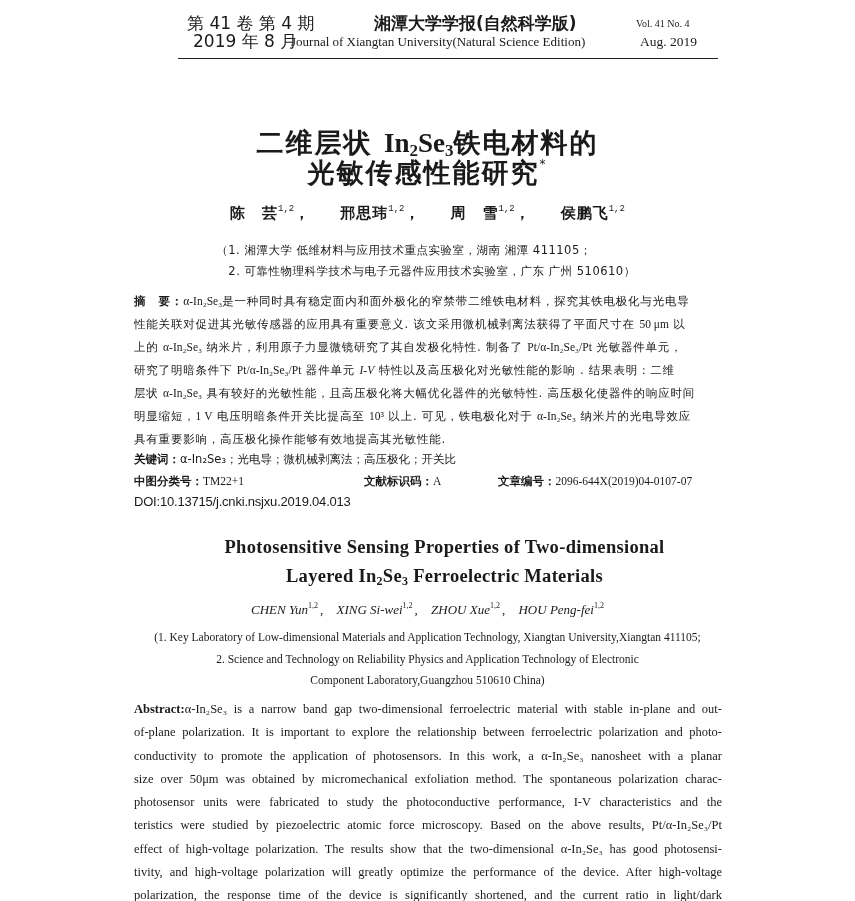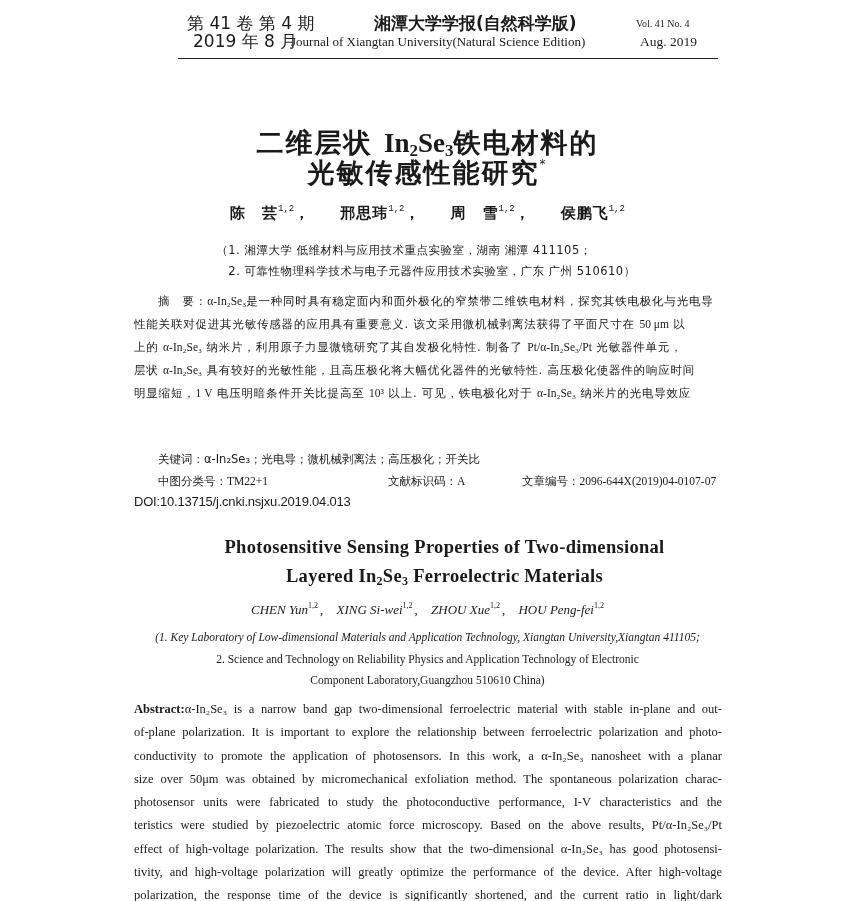--- a/index.html
+++ b/index.html
@@ -23,21 +23,21 @@
   .title-cn sup { font-size: 12px; font-weight: normal; vertical-align: 14px; line-height: 0; }
 
   .authors-cn { font-size: 15px; font-weight: bold; left: 0; width: 855px; text-align: center; letter-spacing: 1px; }
   .authors-cn sup { font-size: 9px; font-weight: normal; vertical-align: 7px; line-height: 0; letter-spacing: 0; }
 
   .aff-cn { font-size: 11.5px; width: 772px; left: 0; text-align: center; letter-spacing: 0.5px; margin-left: 18px; }
 
   
   .abs-cn { font-size: 11.5px; left: 134px; width: 590px; line-height: 23px; text-align: justify; letter-spacing: 0.8px; }
   .abs-cn .line { display: block; white-space: nowrap; }
-  .lbl { font-weight: normal; margin-left: 24px; }
+  .lbl { font-weight: bold; }
   .m { font-family: "Liberation Serif", serif; letter-spacing: 0; }
 
   .meta { font-size: 11.5px; }
   .meta .v { font-family: "Liberation Serif", serif; }
   .doi { font-family: "Liberation Sans", sans-serif; font-size: 13px; letter-spacing: -0.2px; }
 
   
   .title-en { font-family: "Liberation Serif", serif; font-weight: bold; font-size: 18.5px; width: 855px; left: 0; text-align: center; letter-spacing: 0.3px; margin-left: 17px; }
   .title-en sub { font-size: 12px; vertical-align: -3px; line-height: 0; }
   .authors-en { font-family: "Liberation Serif", serif; font-style: italic; font-size: 13px; width: 855px; left: 0; text-align: center; }
@@ -75,22 +75,24 @@
   <span><span>侯鹏飞</span><sup>1,2</sup></span>
 </div>
 
 <div class="abs aff-cn cjk" style="top:243px;">（1. 湘潭大学 低维材料与应用技术重点实验室，湖南 湘潭 411105；</div>
 <div class="abs aff-cn cjk" style="top:264px;padding-left:28px;">2. 可靠性物理科学技术与电子元器件应用技术实验室，广东 广州 510610）</div>
 
 <div class="abs abs-cn cjk" style="top:290px;">
   <span class="line"><span class="lbl">摘　要：</span><span class="m">α-In₂Se₃</span><span>是一种同时具有稳定面内和面外极化的窄禁带二维铁电材料，探究其铁电极化与光电导</span></span>
   <span class="line"><span>性能关联对促进其光敏传感器的应用具有重要意义. 该文采用微机械剥离法获得了平面尺寸在 </span><span class="m">50 μm</span><span> 以</span></span>
   <span class="line"><span>上的 </span><span class="m">α-In₂Se₃</span><span> 纳米片，利用原子力显微镜研究了其自发极化特性. 制备了 </span><span class="m">Pt/α-In₂Se₃/Pt</span><span> 光敏器件单元，</span></span>
+  <span class="line"><span>研究了明暗条件下 </span><span class="m">Pt/α-In₂Se₃/Pt</span><span> 器件单元 </span><span class="m" style="font-style:italic">I-V</span><span> 特性以及高压极化对光敏性能的影响 . 结果表明：二维</span></span>
   <span class="line"><span>层状 </span><span class="m">α-In₂Se₃</span><span> 具有较好的光敏性能，且高压极化将大幅优化器件的光敏特性. 高压极化使器件的响应时间</span></span>
   <span class="line"><span>明显缩短，</span><span class="m">1 V</span><span> 电压明暗条件开关比提高至 </span><span class="m">10³</span><span> 以上. 可见，铁电极化对于 </span><span class="m">α-In₂Se₃</span><span> 纳米片的光电导效应</span></span>
+  <span class="line"><span>具有重要影响，高压极化操作能够有效地提高其光敏性能.</span></span>
 </div>
 
 <div class="abs meta cjk" style="left:134px; top:452px;">
   <span class="lbl">关键词：</span><span>α-In₂Se₃；光电导；微机械剥离法；高压极化；开关比</span>
 </div>
 
 <div class="abs meta cjk" style="left:134px; top:474px;">
   <span class="lbl">中图分类号：</span><span class="v">TM22+1</span>
 </div>
 <div class="abs meta cjk" style="left:364px; top:474px;">
@@ -107,21 +109,21 @@
   <span>Layered In</span><sub>2</sub><span>Se</span><sub>3</sub><span> Ferroelectric Materials</span>
 </div>
 
 <div class="abs authors-en" style="top:602px;">
   <span><span>CHEN Yun</span><sup>1,2</sup><span class="sep">,</span></span>
   <span><span>XING Si-wei</span><sup>1,2</sup><span class="sep">,</span></span>
   <span><span>ZHOU Xue</span><sup>1,2</sup><span class="sep">,</span></span>
   <span><span>HOU Peng-fei</span><sup>1,2</sup></span>
 </div>
 
-<div class="abs aff-en" style="top:631px;font-style:italic;">(1. Key Laboratory of Low-dimensional Materials and Application Technology, Xiangtan University,Xiangtan 411105;</div>
+<div class="abs aff-en" style="top:631px;">(1. Key Laboratory of Low-dimensional Materials and Application Technology, Xiangtan University,Xiangtan 411105;</div>
 <div class="abs aff-en" style="top:653px;">2.  Science and Technology on Reliability Physics and Application Technology of Electronic</div>
 <div class="abs aff-en" style="top:674px;">Component Laboratory,Guangzhou 510610 China)</div>
 
 <div class="abs abs-en" style="top:698px;">
   <span class="line"><span class="lblb">Abstract:</span><span>α-In₂Se₃ is a narrow band gap two-dimensional ferroelectric material with stable in-plane and out-</span></span>
   <span class="line">of-plane polarization.  It is important to explore the relationship between ferroelectric polarization and photo-</span>
   <span class="line">conductivity to promote the application of photosensors.  In this work, a α-In₂Se₃ nanosheet with a planar</span>
   <span class="line">size over 50μm was obtained by micromechanical exfoliation method.  The spontaneous polarization charac-</span>
   <span class="line">photosensor units were fabricated to study the photoconductive performance, I-V characteristics and the</span>
   <span class="line">teristics were studied by piezoelectric atomic force microscopy.  Based on the above results,  Pt/α-In₂Se₃/Pt</span>

